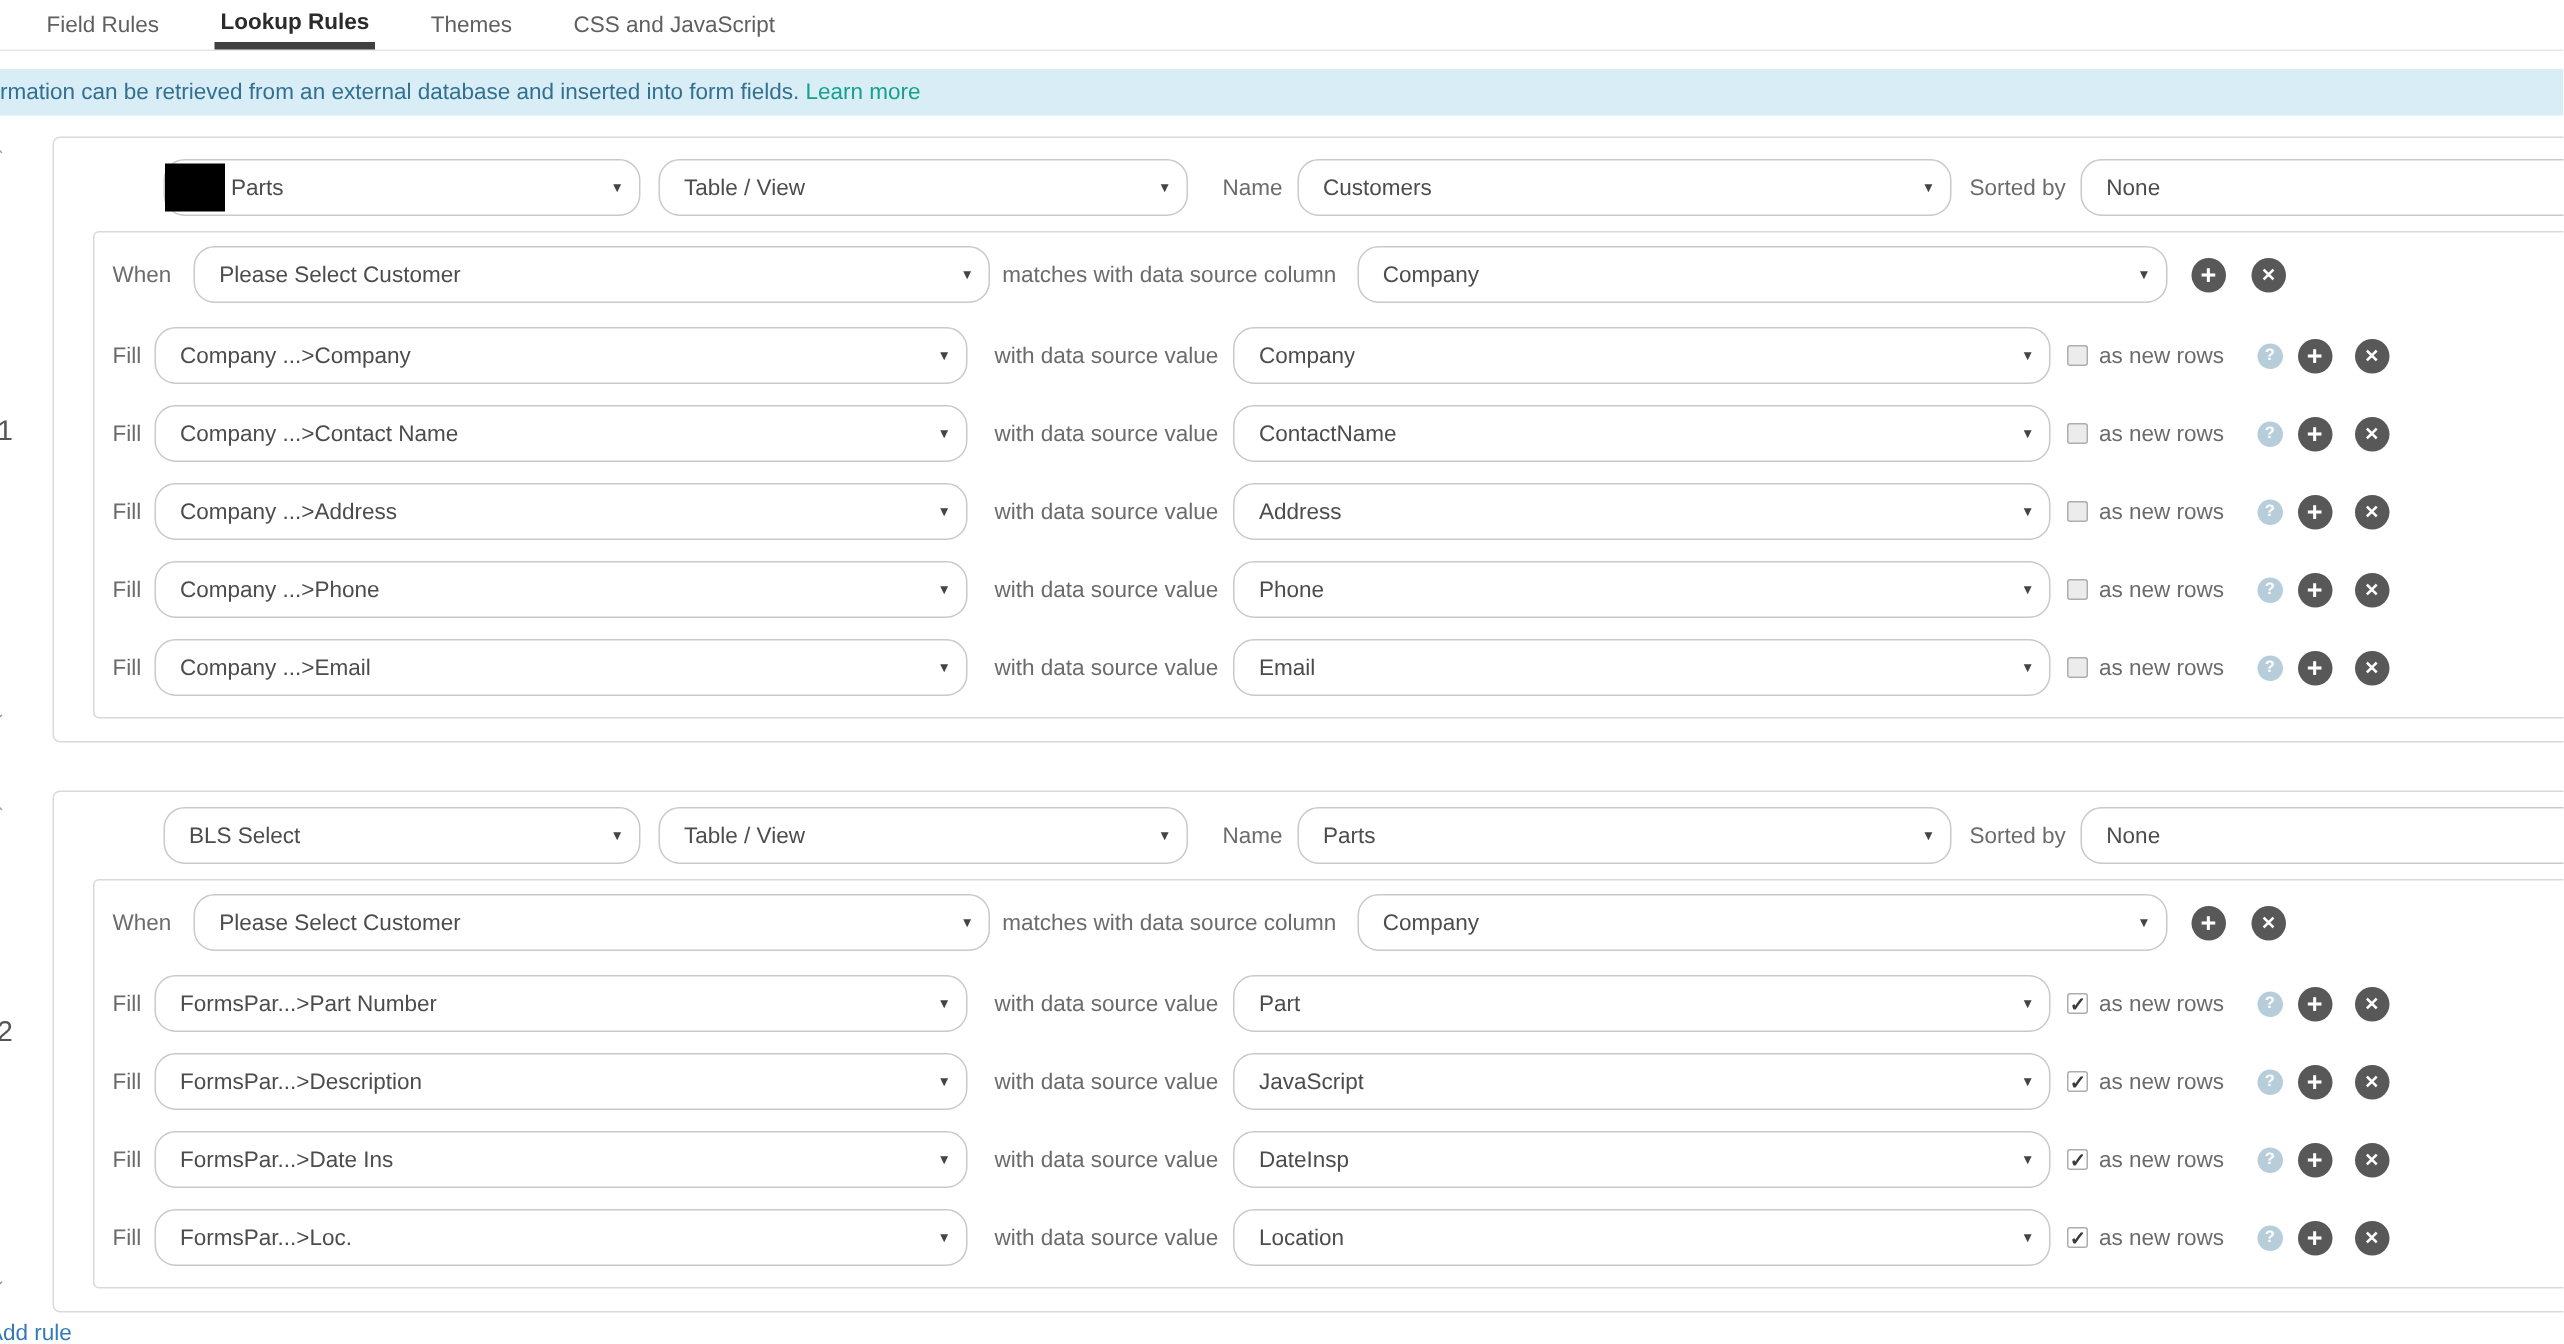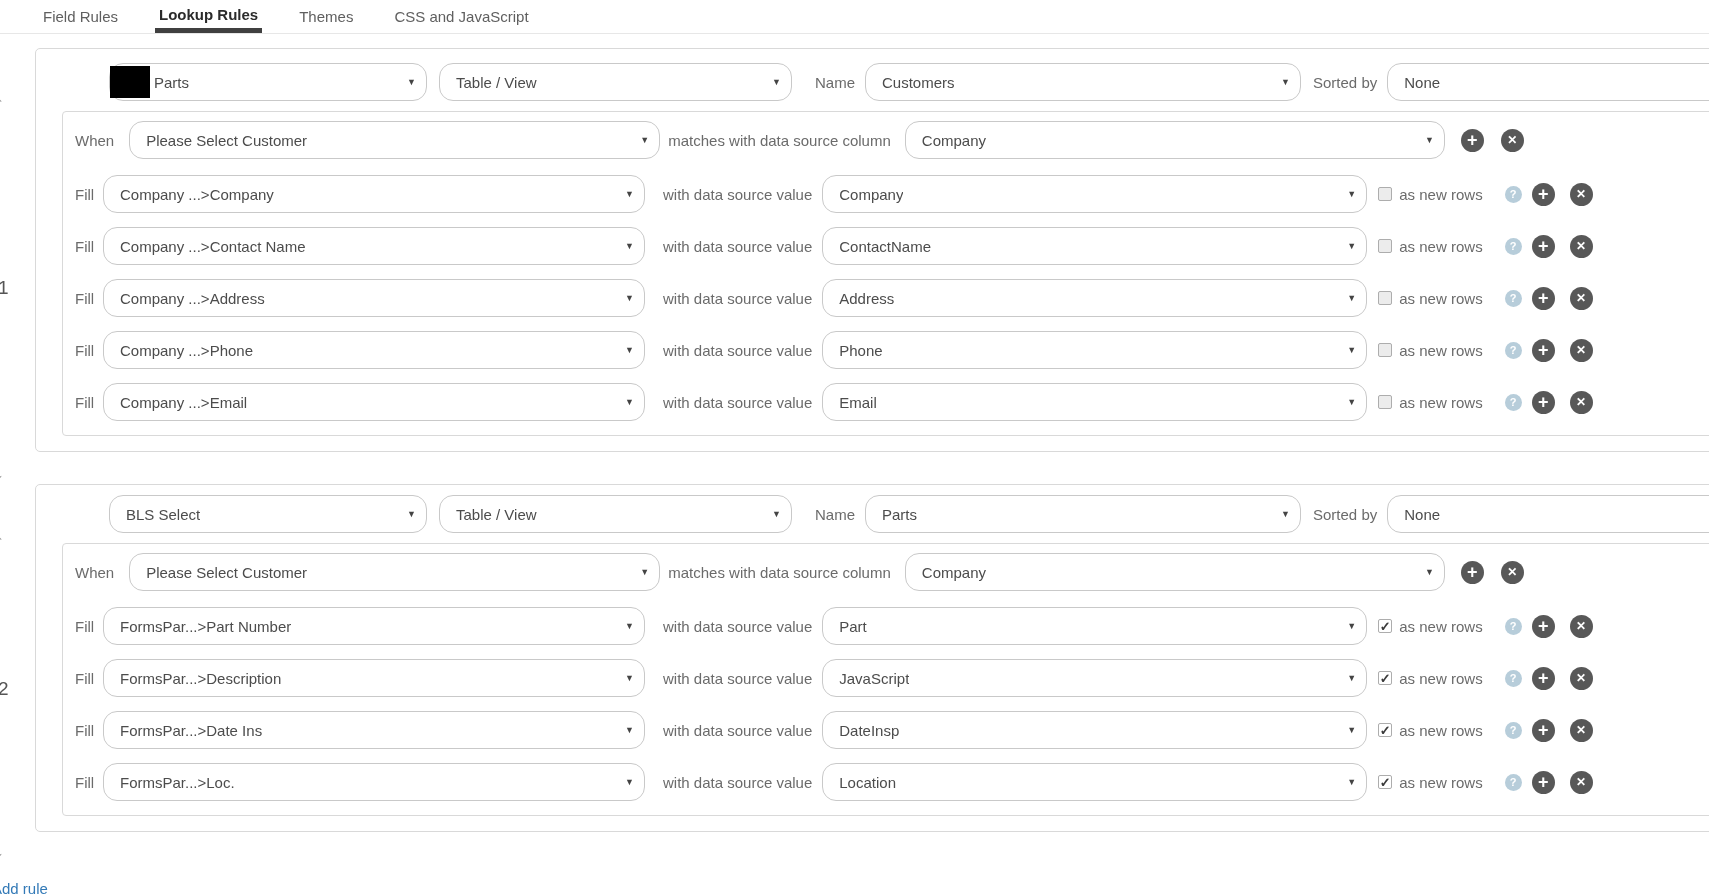--- a/index.html
+++ b/index.html
@@ -1,21 +1,21 @@
 <!DOCTYPE html>
 <html><head>
 <meta charset="utf-8">
 <style>
   * { box-sizing: border-box; }
   html,body { margin:0; padding:0; }
   body { font-family:"Liberation Sans", sans-serif; background:#fff; }
   .page { position:relative; width:1709px; height:896px; overflow:hidden; background:#fff; }
 
   
-  .tabbar { display:flex; align-items:flex-end; gap:33px; padding-left:39px; height:34px;
+  .tabbar { display:flex; align-items:flex-end; gap:33px; padding-left:27px; height:34px;
             border-bottom:1px solid #e7e7e7; background:#fff; }
   .tab { font-size:15px; color:#5f5f5f; padding:6px 4px 8px 4px; cursor:pointer; white-space:nowrap; }
   .tab.active { color:#2b2b2b; font-weight:bold; padding-bottom:5px; border-bottom:5px solid #404040; }
 
   
   .banner { margin-top:12px; background:#d9edf7; color:#31708f; font-size:15px; padding:7px 0 7px 0; }
   .banner .learn-more { color:#17a08c; text-decoration:none; cursor:pointer; }
 
   
   .gutter-item { position:absolute; color:#9a9a9a; z-index:5; }
@@ -89,20 +89,24 @@
 
 <div class="page">
 
   <div class="tabbar">
     <div class="tab">Field Rules</div>
     <div class="tab active">Lookup Rules</div>
     <div class="tab">Themes</div>
     <div class="tab">CSS and JavaScript</div>
   </div>
 
+  <div class="banner">
+    <span>rmation can be retrieved from an external database and inserted into form fields.</span>
+    <a class="learn-more">Learn more</a>
+  </div>
 
   <div class="gutter-item gutter-arrow" style="top:90px;">↑</div>
   <div class="gutter-item gutter-num" style="top:277px;">1</div>
   <div class="gutter-item gutter-arrow" style="top:458px;">↓</div>
   <div class="gutter-item gutter-arrow" style="top:528px;">↑</div>
   <div class="gutter-item gutter-num" style="top:678px;">2</div>
   <div class="gutter-item gutter-arrow" style="top:836px;">↓</div>
 
   <div class="rule-block first">
     <div class="row rule-header">

